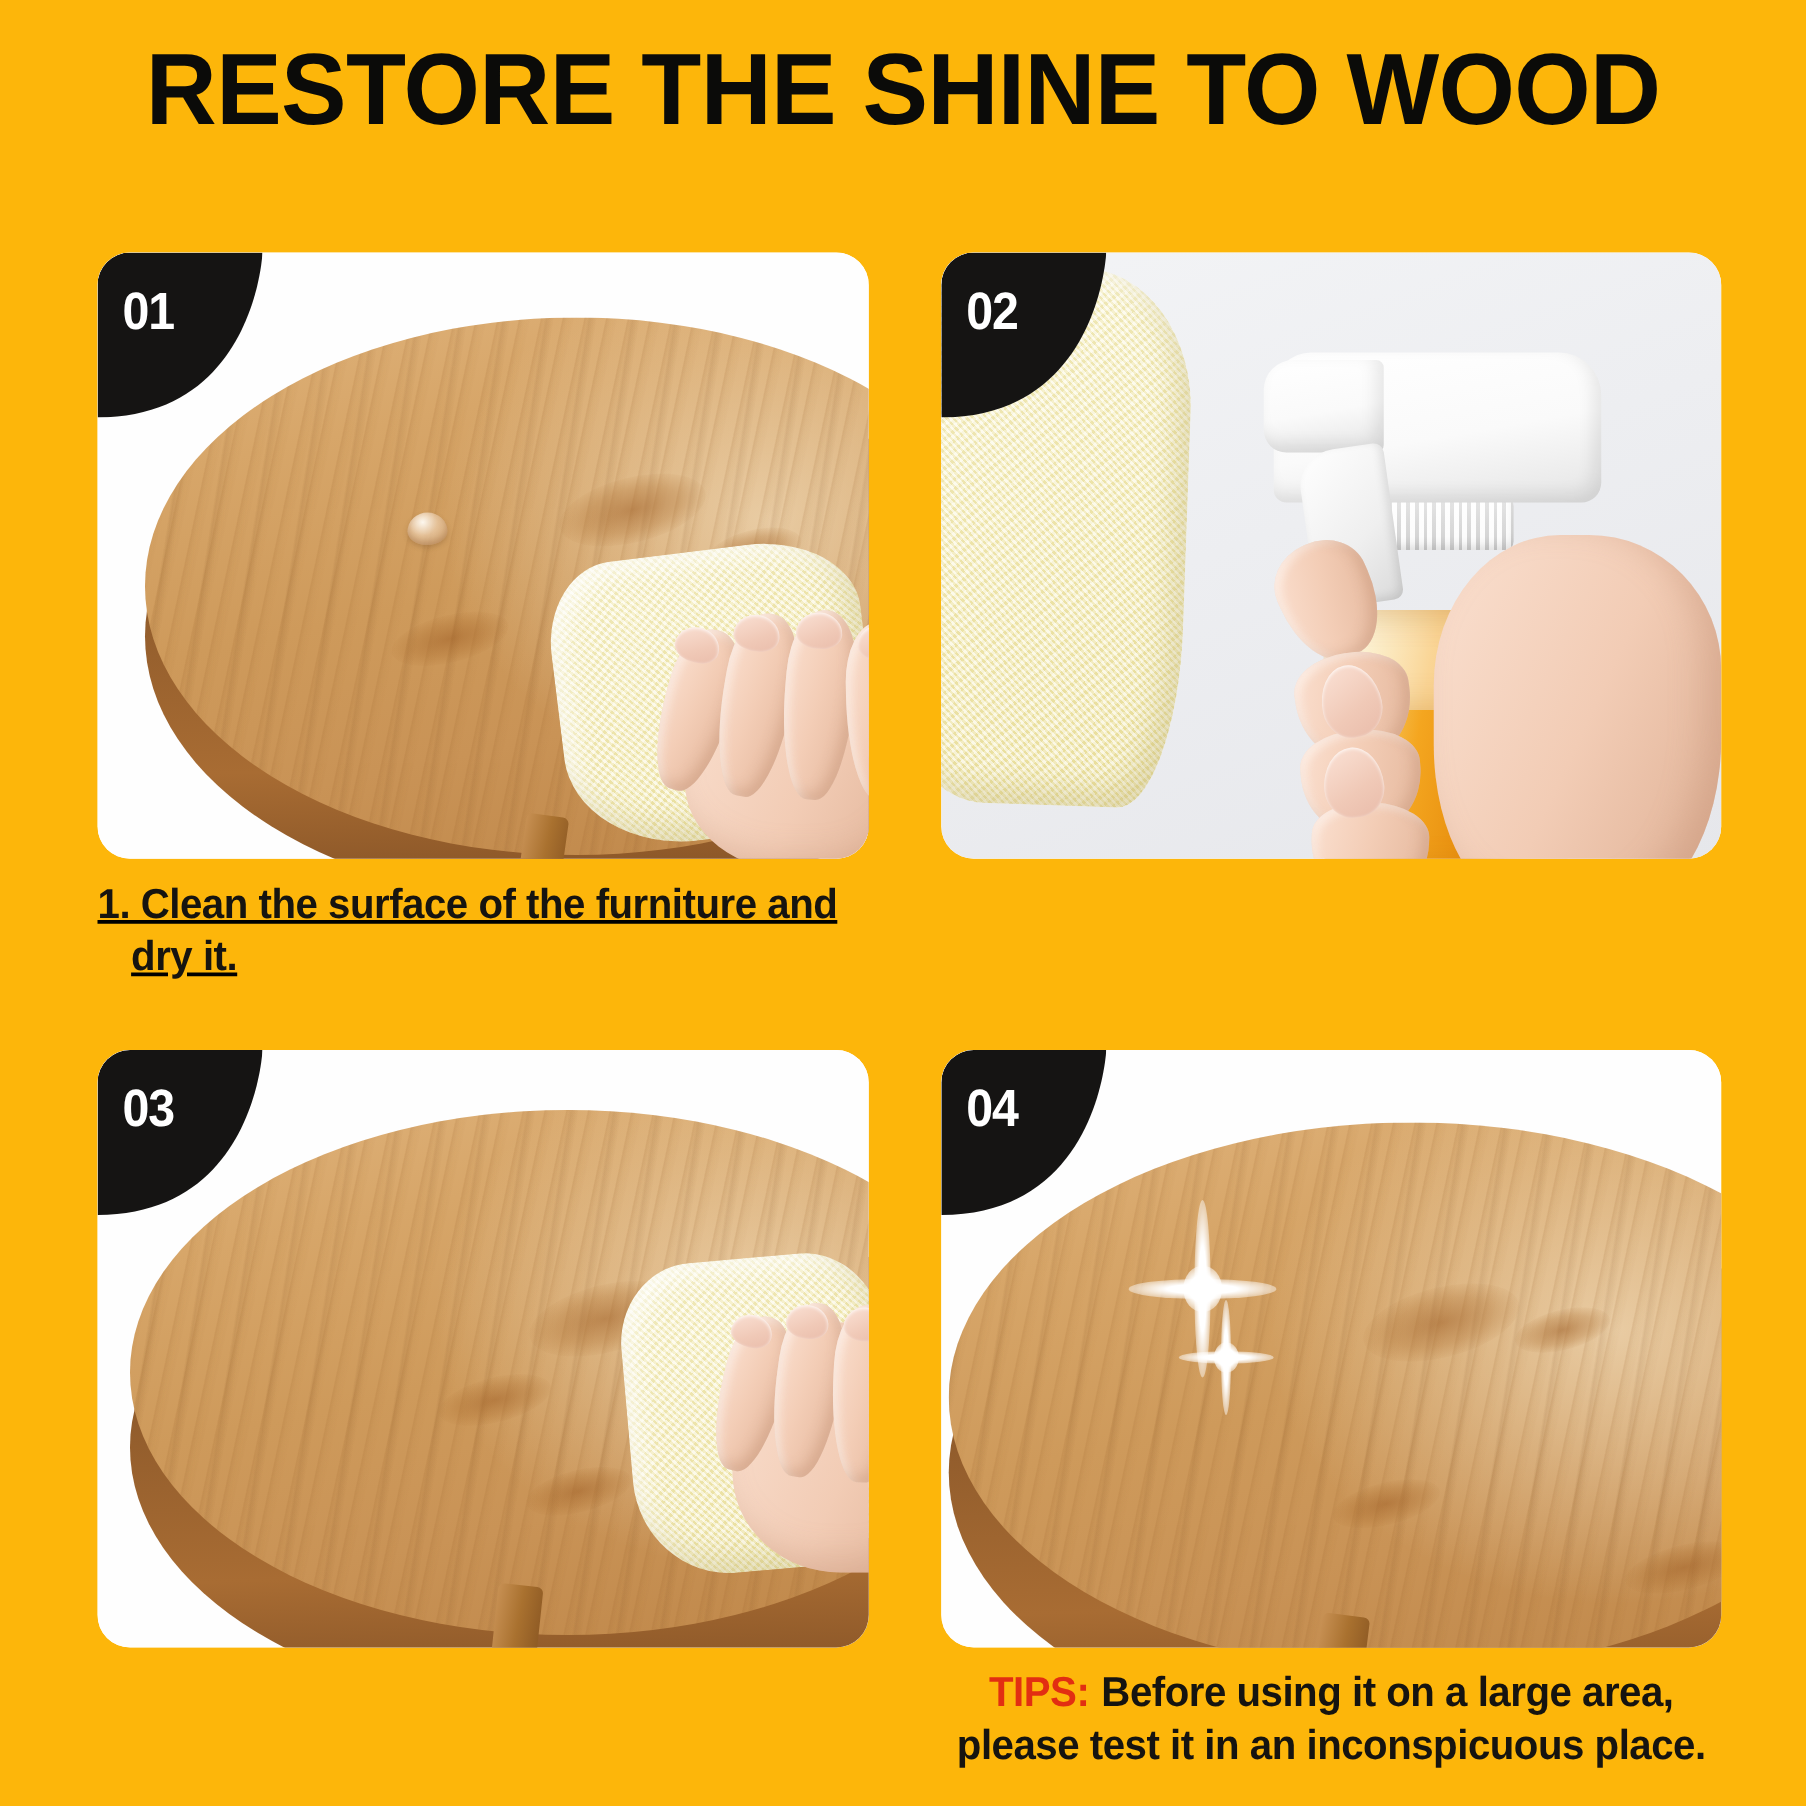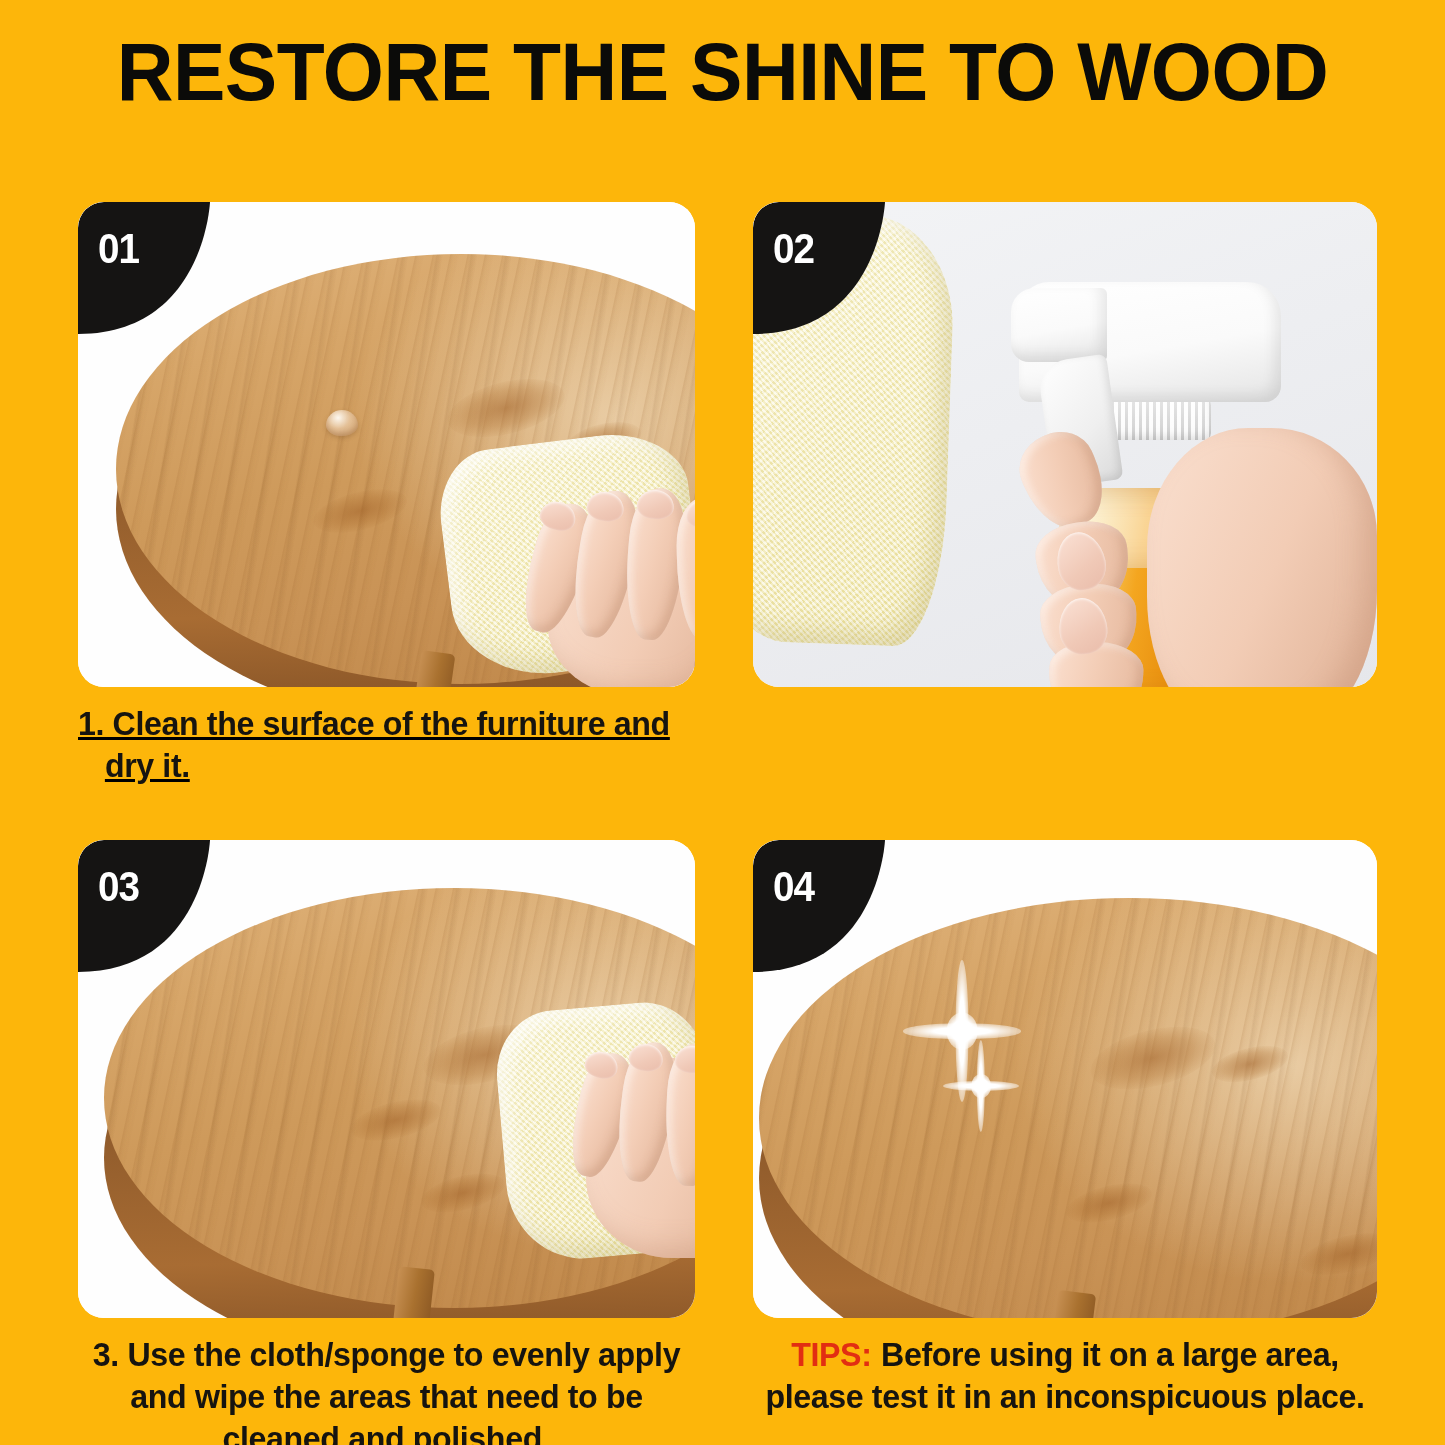--- a/index.html
+++ b/index.html
@@ -396,27 +396,20 @@
         </div>
         <div class="badge">
           <svg viewBox="0 0 132 132" aria-hidden="true">
             <path d="M0,132 L0,26 A26,26 0 0 1 26,0 L132,0 C132,0 126,132 0,132 Z" fill="#151413"></path>
           </svg>
           <span class="badge-num">03</span>
         </div>
       </div>
     </div>
 
-    <div class="cell-cap-3">
-      <div class="caption center">
-        <span class="cap-line">3. Use the cloth/sponge to evenly apply</span>
-        <span class="cap-line">and wipe the areas that need to be</span>
-        <span class="cap-line">cleaned and polished.</span>
-      </div>
-    </div>
 
     <div class="cell-img-4">
       <div class="card">
         <div class="photo">
           <div class="bg-white"></div>
           <div class="table-wrap">
             <div class="tt-edge" style="left:6px; top:118px; width:740px; height:440px;"></div>
             <div class="tt-top" style="left:6px; top:58px; width:740px; height:440px;">
               <div class="grain"></div>
               <div class="knot" style="left:330px; top:132px; width:128px; height:56px;"></div>

